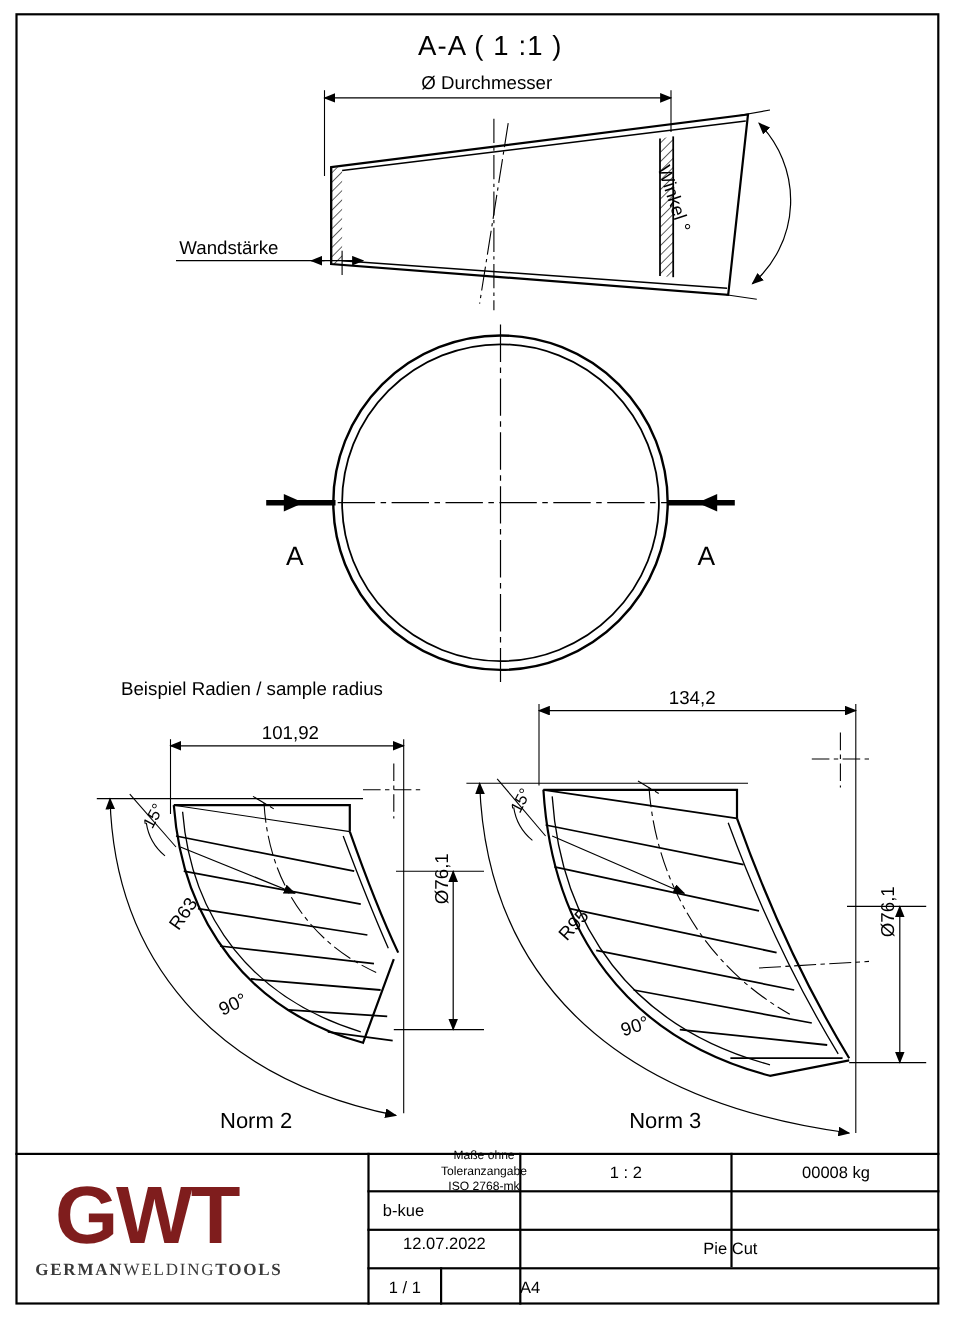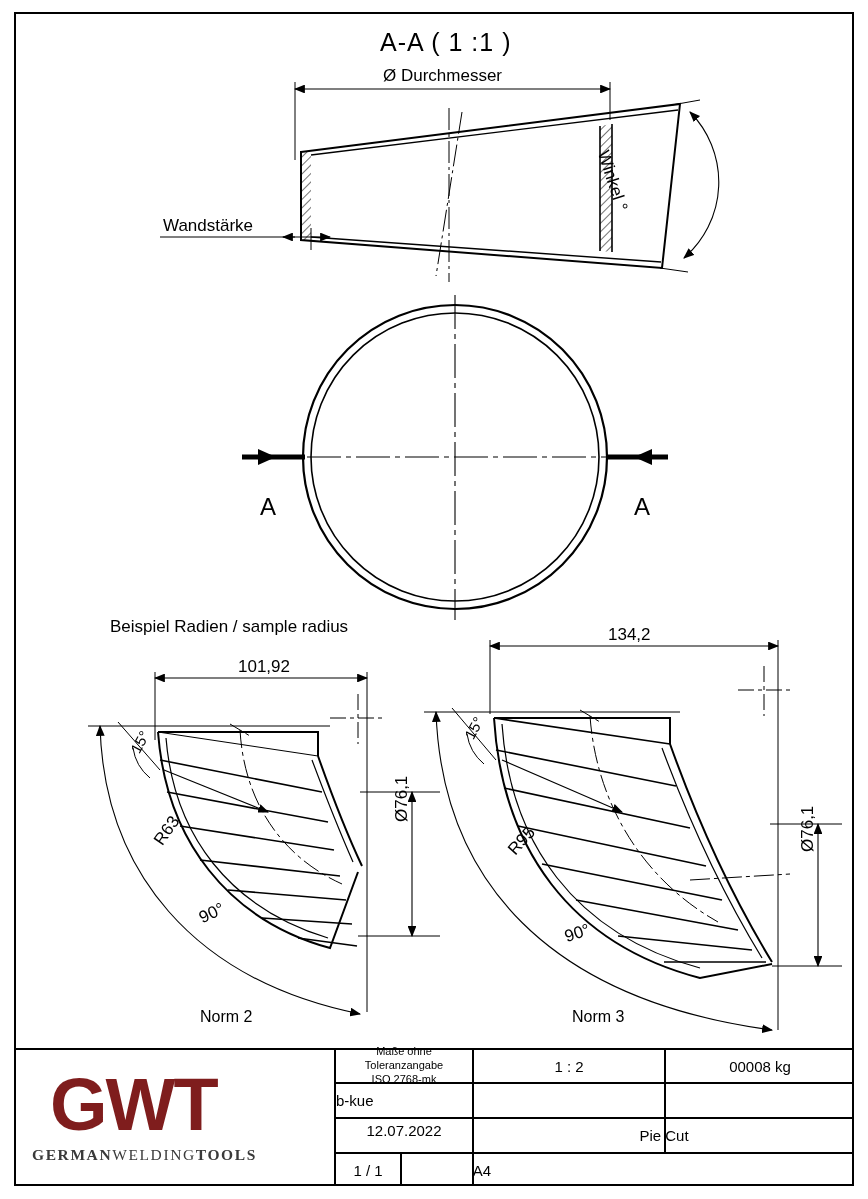--- a/index.html
+++ b/index.html
@@ -44,21 +44,21 @@
   .dimlabel {
     font-size: 17px;
   }
   .small-label {
     font-size: 15px;
   }
   .caption {
     font-size: 17px;
   }
   .norm {
-    font-size: 16px;
+    font-size: 20px;
   }
   
   .tb {
     position: absolute;
     left: 14px;
     top: 1048px;
     width: 840px;
     height: 138px;
     box-sizing: border-box;
   }
@@ -290,28 +290,28 @@
 
     <div class="tb-line" style="left:320px; top:0; width:2px; height:138px;"></div>
     <div class="tb-line" style="left:458px; top:0; width:2px; height:138px;"></div>
     <div class="tb-line" style="left:650px; top:0; width:2px; height:104px;"></div>
     <div class="tb-line" style="left:386px; top:104px; width:2px; height:34px;"></div>
 
     <div class="tb-line" style="left:320px; top:34px; width:520px; height:2px;"></div>
     <div class="tb-line" style="left:320px; top:69px; width:520px; height:2px;"></div>
     <div class="tb-line" style="left:320px; top:104px; width:520px; height:2px;"></div>
 
-    <div class="tb-cell small" style="left:322px; top:2px; width:136px; height:32px;">
+    <div class="tb-cell small" style="left:322px; top:2px; width:136px; height:32px;padding-left:36px;">
       <span>Maße ohne Toleranzangabe</span>
       <span>ISO 2768-mk</span>
     </div>
     <div class="tb-cell" style="left:460px; top:2px; width:190px; height:32px;">1 : 2</div>
     <div class="tb-cell" style="left:652px; top:2px; width:188px; height:32px;">00008 kg</div>
 
-    <div class="tb-cell" style="left:322px; top:36px; width:136px; height:33px; justify-content:flex-start; ">b-kue</div>
+    <div class="tb-cell" style="left:322px; top:36px; width:136px; height:33px; justify-content:flex-start; padding-left:12px;">b-kue</div>
     <div class="tb-cell" style="left:460px; top:36px; width:380px; height:33px;"></div>
 
     <div class="tb-cell" style="left:322px; top:71px; width:136px; height:22px;">12.07.2022</div>
     <div class="tb-cell" style="left:460px; top:71px; width:380px; height:33px;">Pie Cut</div>
 
     <div class="tb-cell" style="left:322px; top:106px; width:64px; height:32px;">1 / 1</div>
     <div class="tb-cell" style="left:388px; top:106px; width:70px; height:32px;padding-left:45px;">A4</div>
     <div class="tb-cell" style="left:460px; top:106px; width:380px; height:32px;"></div>
   </div>
 

